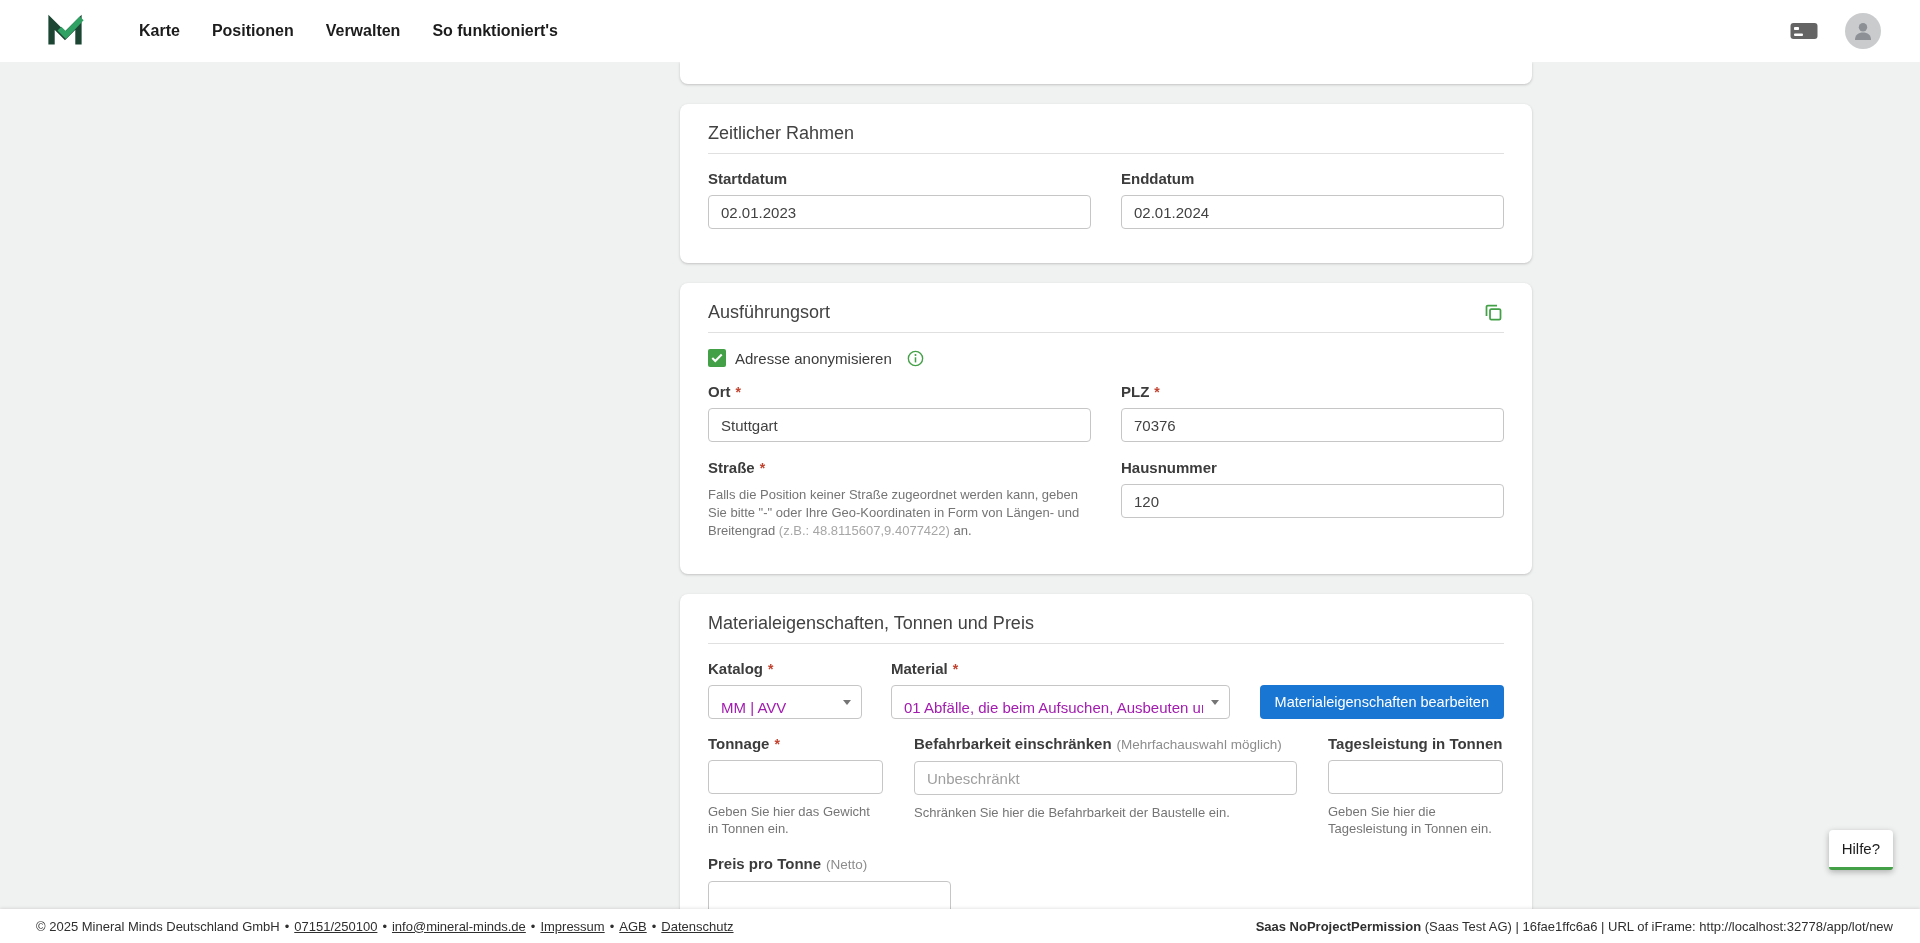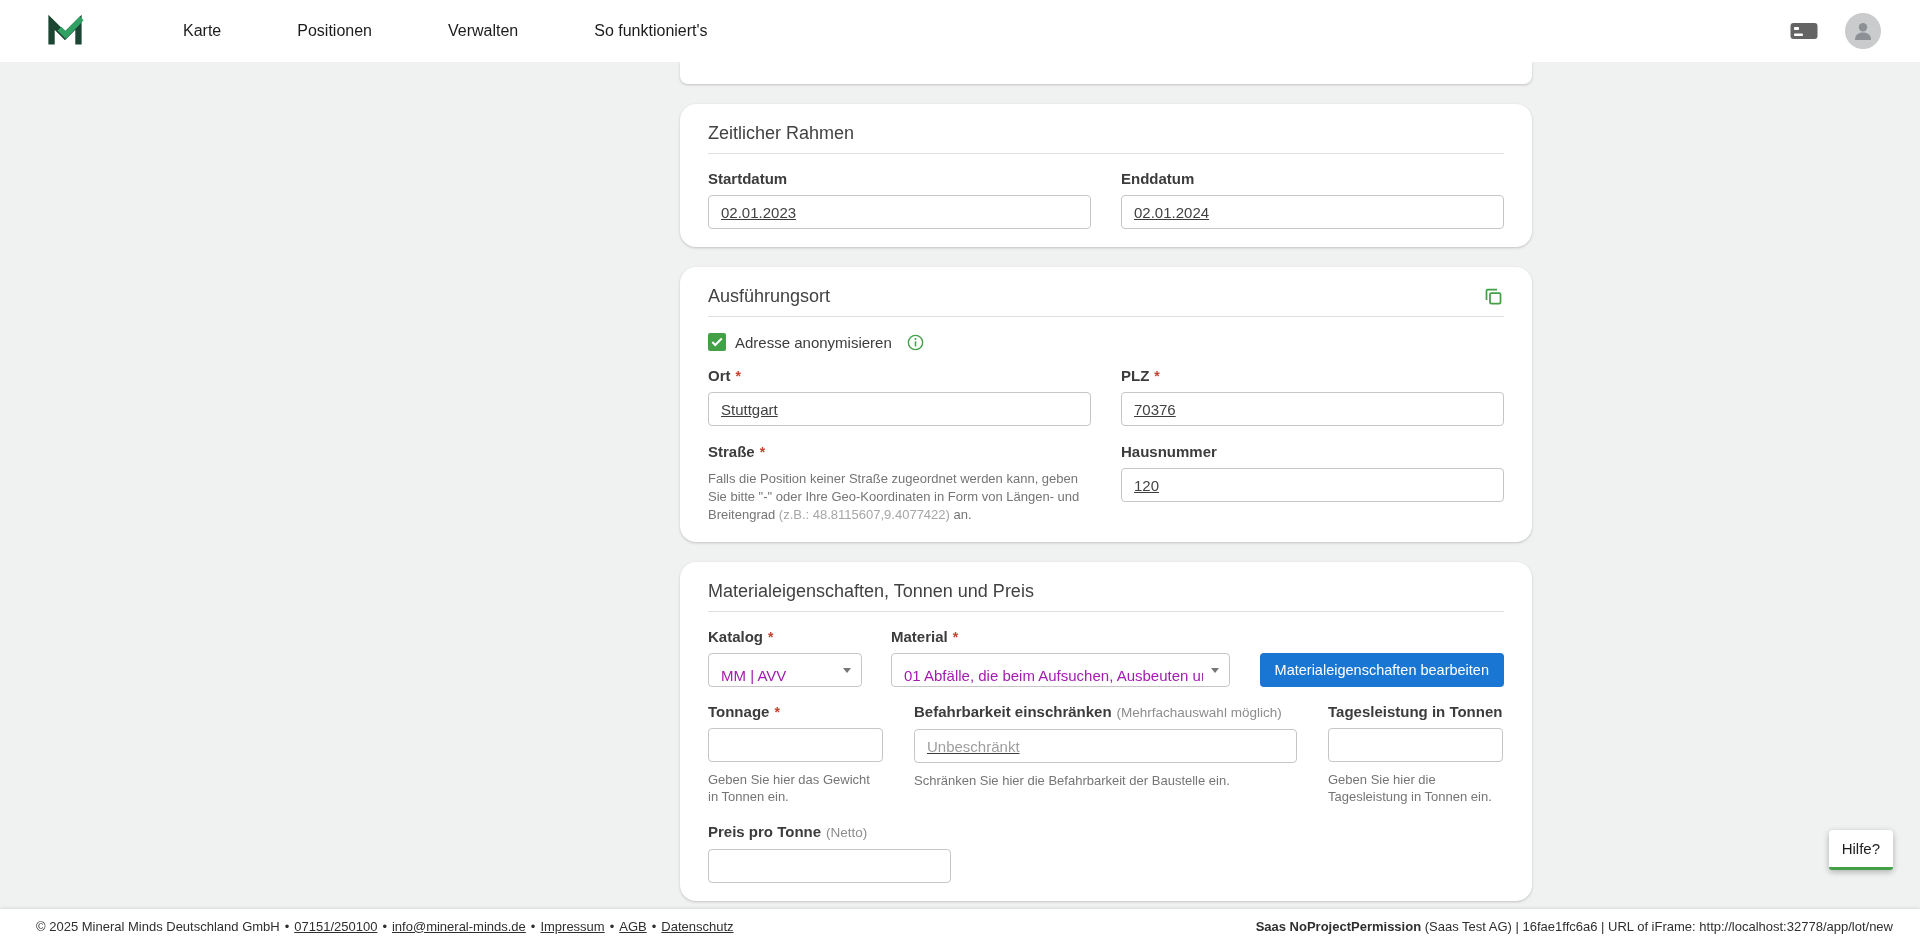--- a/index.html
+++ b/index.html
@@ -14,56 +14,56 @@
 
   
   .nav {
     position: absolute; top: 0; left: 0; right: 0; height: 62px;
     background: #fff; display: flex; align-items: center;
     padding: 0 39px 0 46px; z-index: 4;
   }
   .logo { width: 38px; height: 38px; cursor: pointer; flex: none; }
   .nav-items { display: flex; gap: 32px; margin-left: 55px; }
   .nav-item {
-    font-size: 16px; font-weight: 400; color: #1c1c1c;
-    text-decoration: none; cursor: pointer; white-space: nowrap; margin-left: 44px;
+    font-size: 16px; font-weight: 700; color: #1c1c1c;
+    text-decoration: none; cursor: pointer; white-space: nowrap;
   }
   .nav-right { margin-left: auto; display: flex; align-items: center; gap: 26px; }
   .navicon { display: flex; cursor: pointer; }
   .avatar {
     width: 36px; height: 36px; border-radius: 50%; background: #c9cbcd;
     display: flex; align-items: center; justify-content: center; cursor: pointer;
   }
 
   
   main { position: absolute; left: 680px; top: 62px; width: 852px; }
   .card {
-    background: #fff; border-radius: 16px;
+    background: #fff; border-radius: 8px;
     box-shadow: 0 1px 3px rgba(60,60,60,.16), 0 1px 2px rgba(60,60,60,.10);
-    margin-bottom: 20px; padding: 16px 28px 18px;
+    margin-bottom: 20px; padding: 16px 28px 34px;
   }
   .card.partial { height: 22px; padding: 0; border-radius: 0 0 8px 8px; }
   .card-head { display: flex; align-items: center; justify-content: space-between; }
   .card-title { font-size: 18px; font-weight: 500; color: #424242; line-height: 26px; }
   .divider { height: 1px; background: #e0e0e0; margin: 7px 0 16px; }
 
   .grid-2 { display: grid; grid-template-columns: 383px 383px; column-gap: 30px; }
   .row-gap { margin-bottom: 17px; }
 
   .field label {
     display: flex; align-items: baseline; gap: 5px;
     font-size: 15px; font-weight: 600; color: #3c3c3c;
     margin-bottom: 7px; line-height: 18px; white-space: nowrap;
   }
   .req { color: #c2432f; font-size: 14px; font-weight: 700; }
   .label-note { font-weight: 400; color: #8d8d8d; font-size: 13.5px; }
 
   .tfield {
     display: flex; align-items: center; height: 34px;
-    border: 1px solid #c6c6c6; border-radius: 4px; background: #fff; padding: 0 12px; text-decoration: underline;
+    border: 1px solid #c6c6c6; border-radius: 4px; background: #fff; padding: 0 12px;
   }
   .tfield input {
     flex: 1; min-width: 0; border: none; outline: none; background: transparent;
     font-family: inherit; font-size: 15px; color: #424242; height: 100%;
   }
   .tfield input::placeholder { color: #9e9e9e; }
   .tfield.focused { border: 2px solid #1976d2; padding: 0 11px; }
 
   .spinner {
     width: 15px; height: 15px; border-radius: 50%; flex: none;

